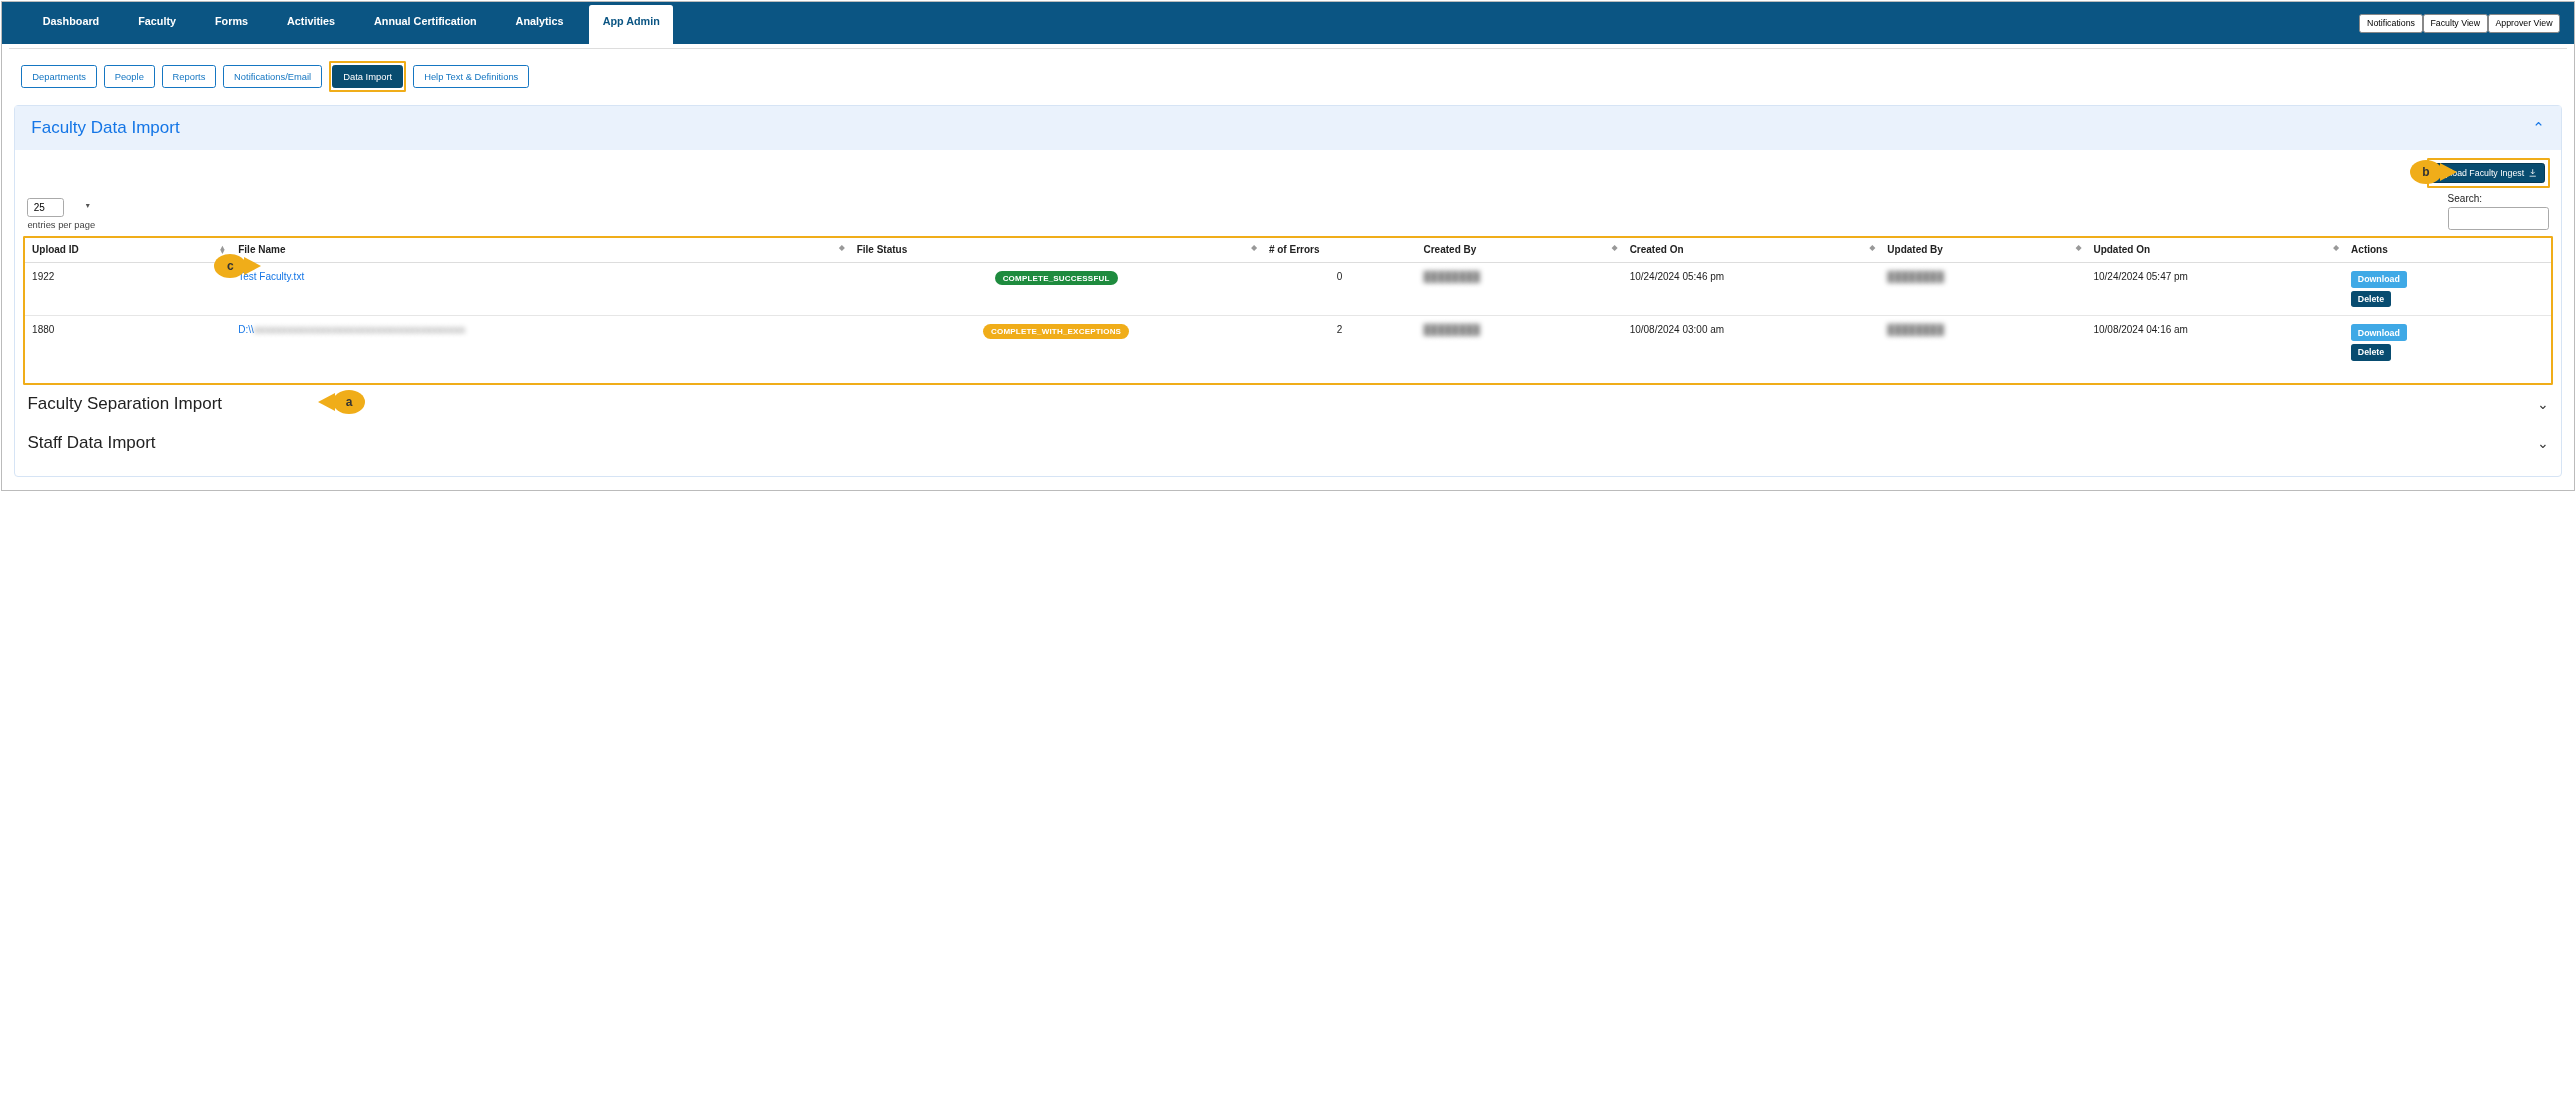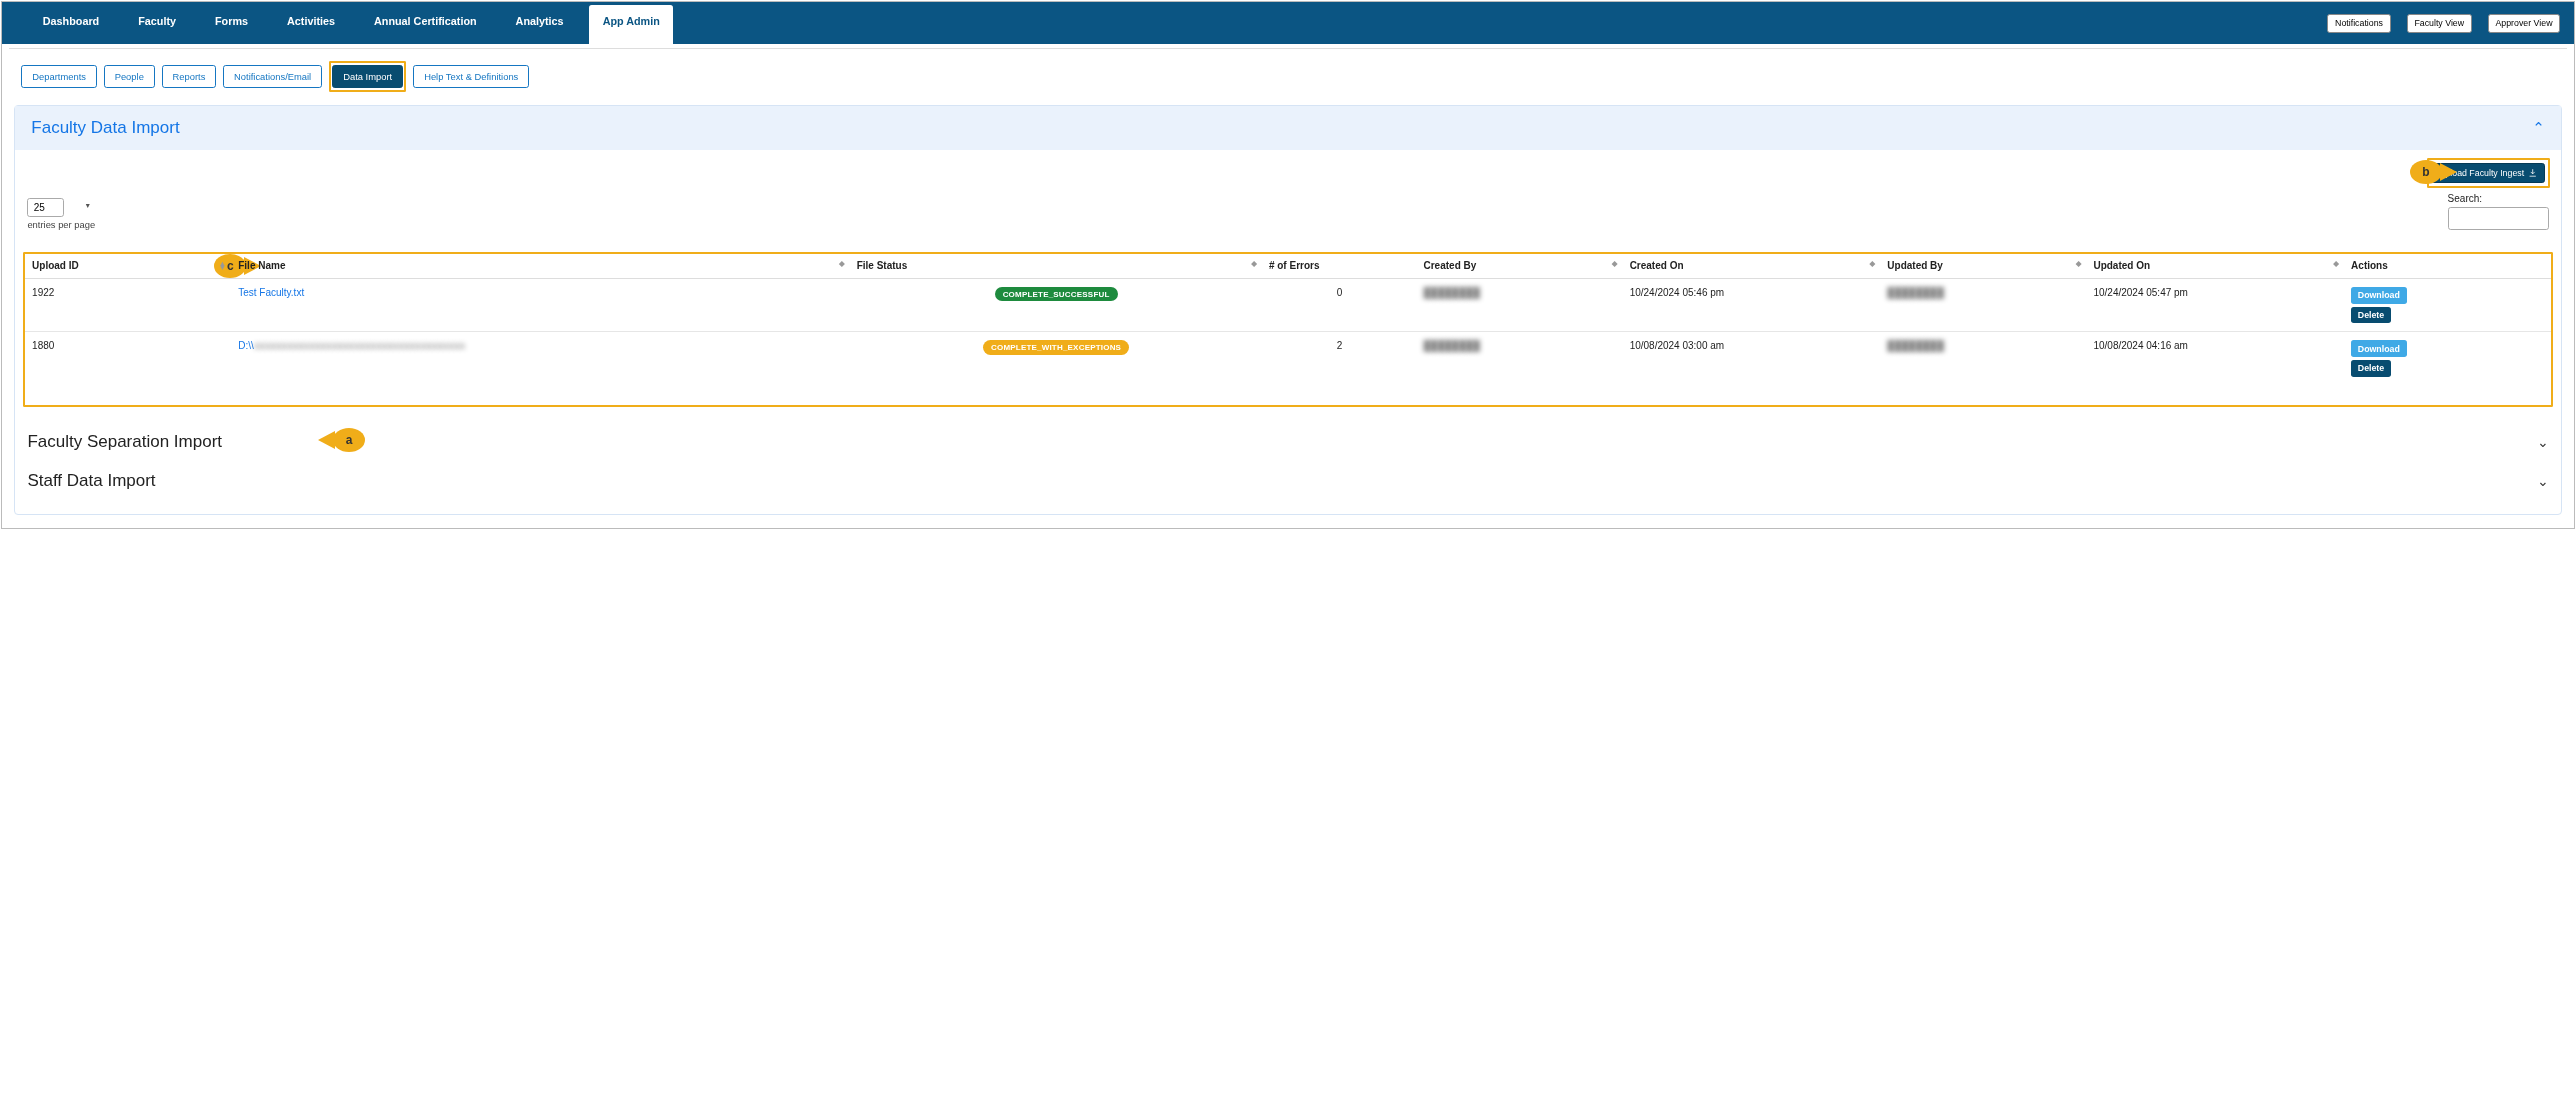--- a/index.html
+++ b/index.html
@@ -31,21 +31,21 @@
   }
   .nav-link.active {
     background: #fff;
     color: #0b5583;
     border-top-left-radius: 2.7px;
     border-top-right-radius: 2.7px;
     margin-top: 4px;
     padding-top: 9.4px;
     padding-bottom: 19px;
   }
-  .nav-right { margin-left: auto; display: flex; gap: 16px; }
+  .nav-right { margin-left: auto; display: flex; gap: 0; }
   .btn-white {
     background: #fff;
     border: 0.7px solid #888;
     border-radius: 2.7px;
     padding: 3.4px 6.7px;
     font-size: 8.8px;
     cursor: pointer;
   }
   
   .fiscal-bar {
@@ -214,22 +214,22 @@
     border: 0.7px solid #aaa;
     border-radius: 2.7px;
     padding: 3.4px 5.4px;
     width: 101px;
   }
 
   
   .table-highlight {
     border: 2px solid #f0ad19;
     border-radius: 1.3px;
-    padding-bottom: 20px;
-    margin: 16px -2.7px;
+    padding-bottom: 14px;
+    margin: 0 -2.7px;
   }
   table.data {
     width: 100%;
     border-collapse: collapse;
     font-size: 10px;
   }
   table.data th {
     text-align: left;
     font-weight: 700;
     padding: 6.7px 6.7px;

